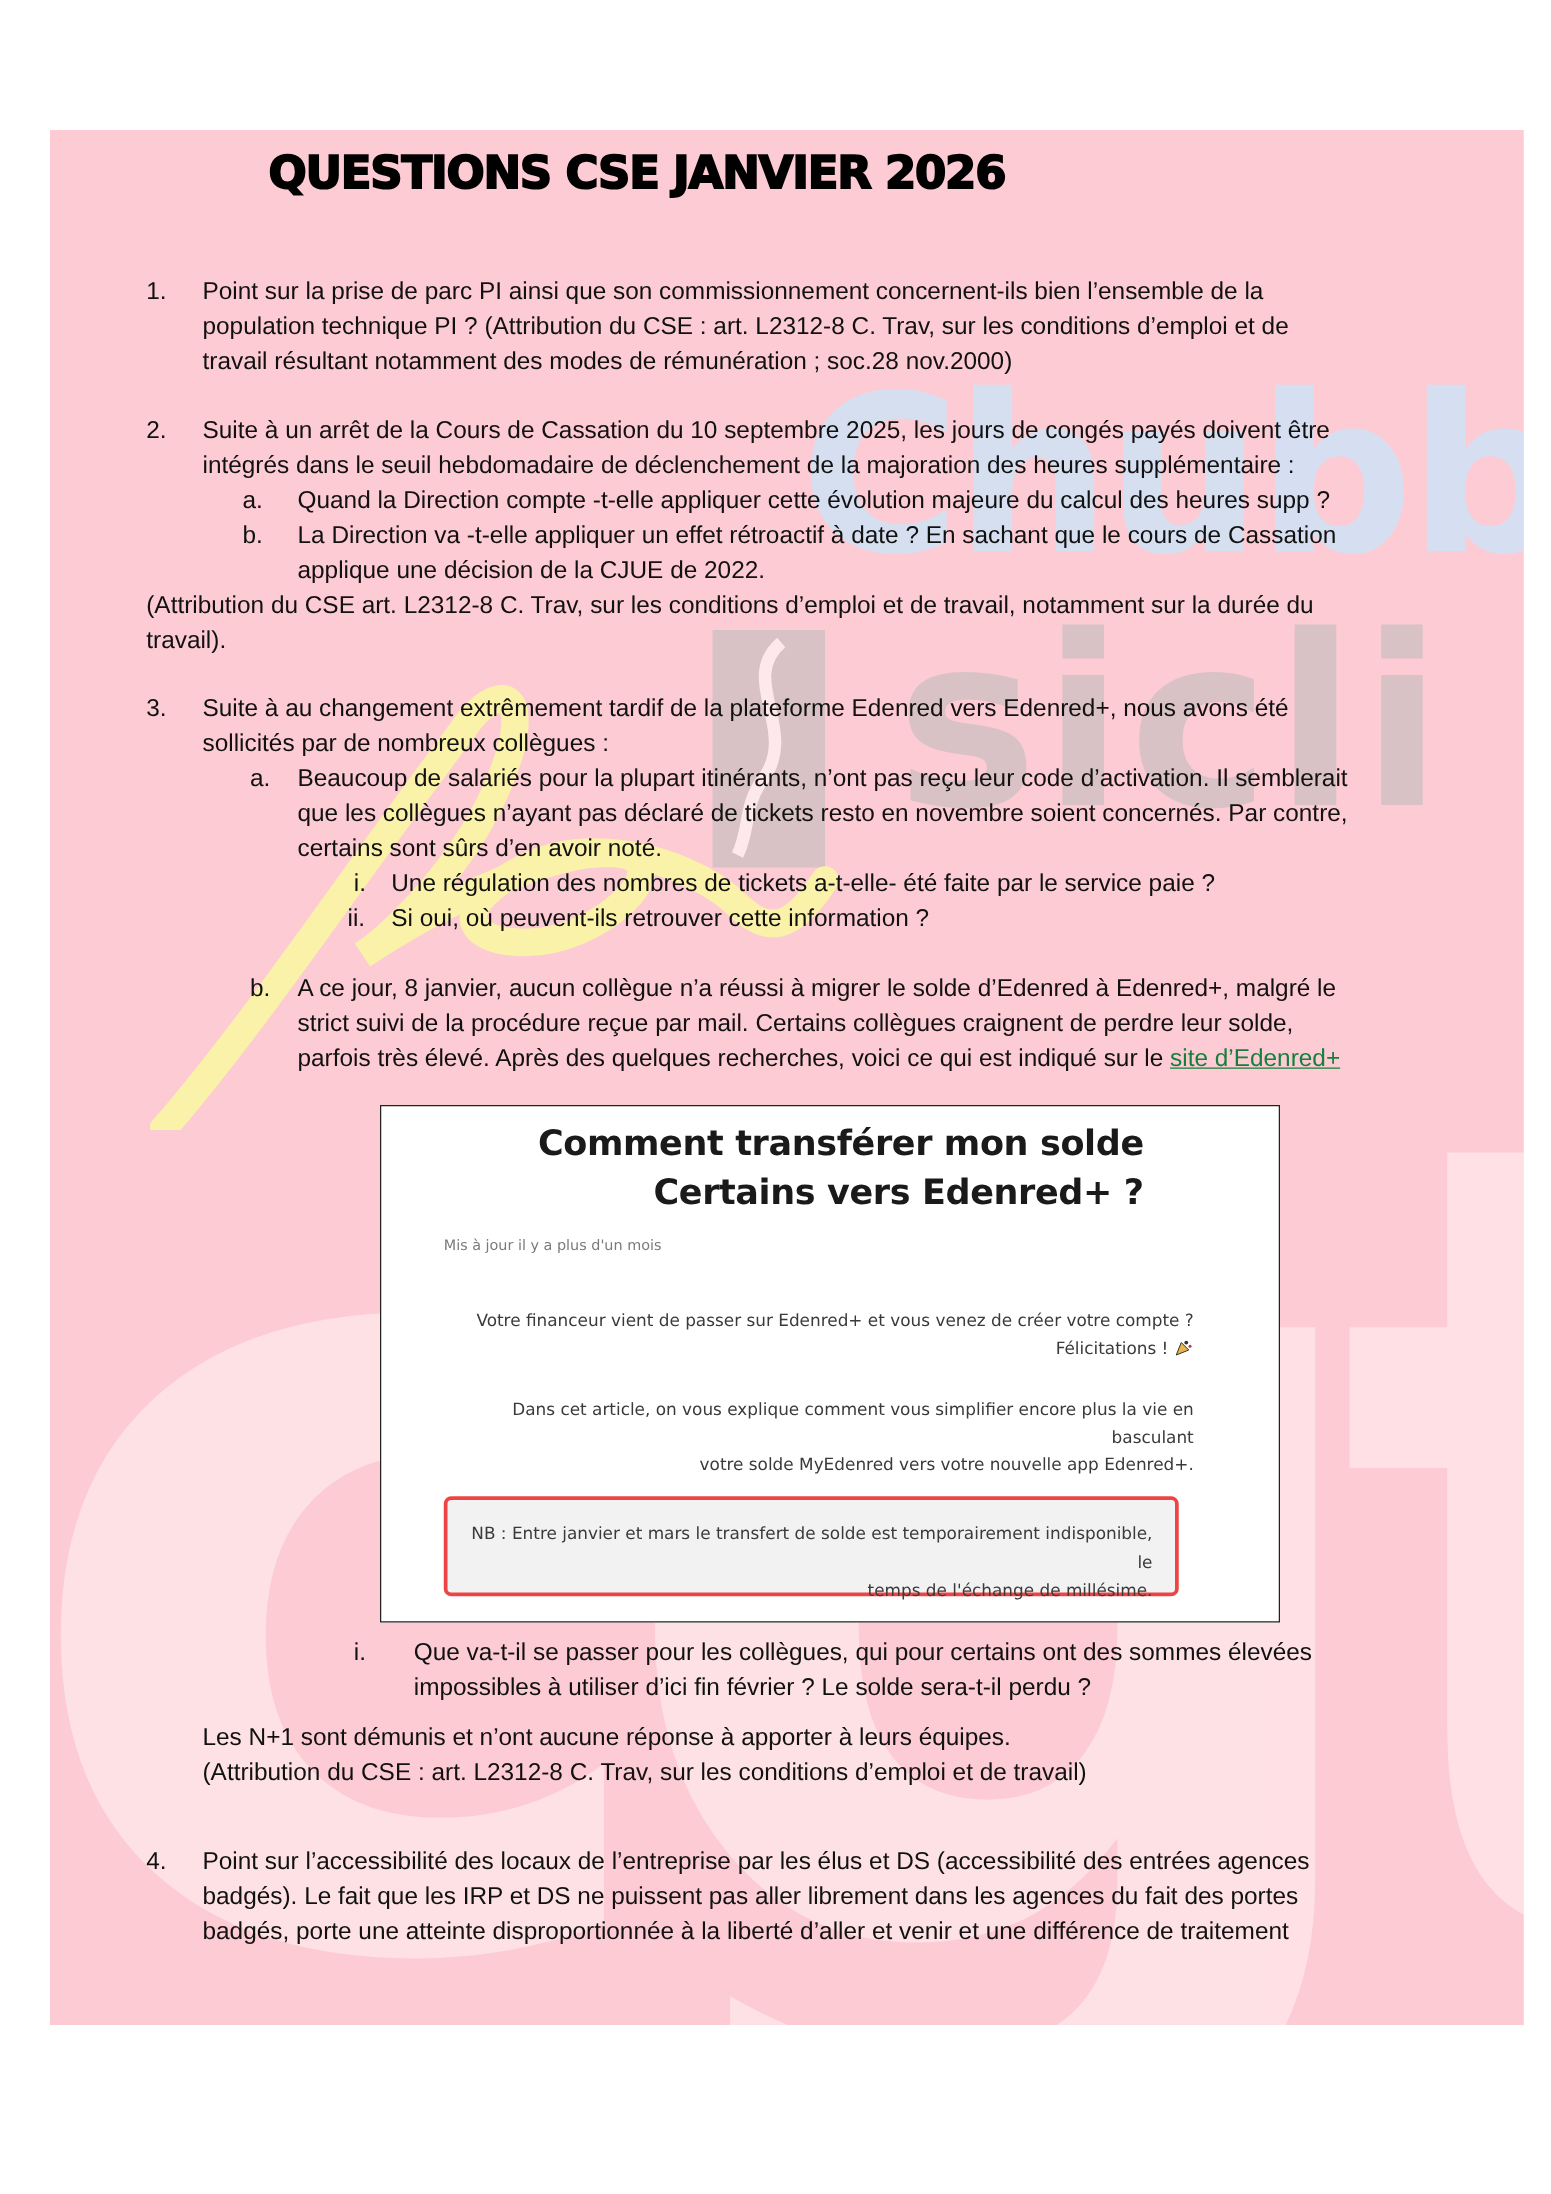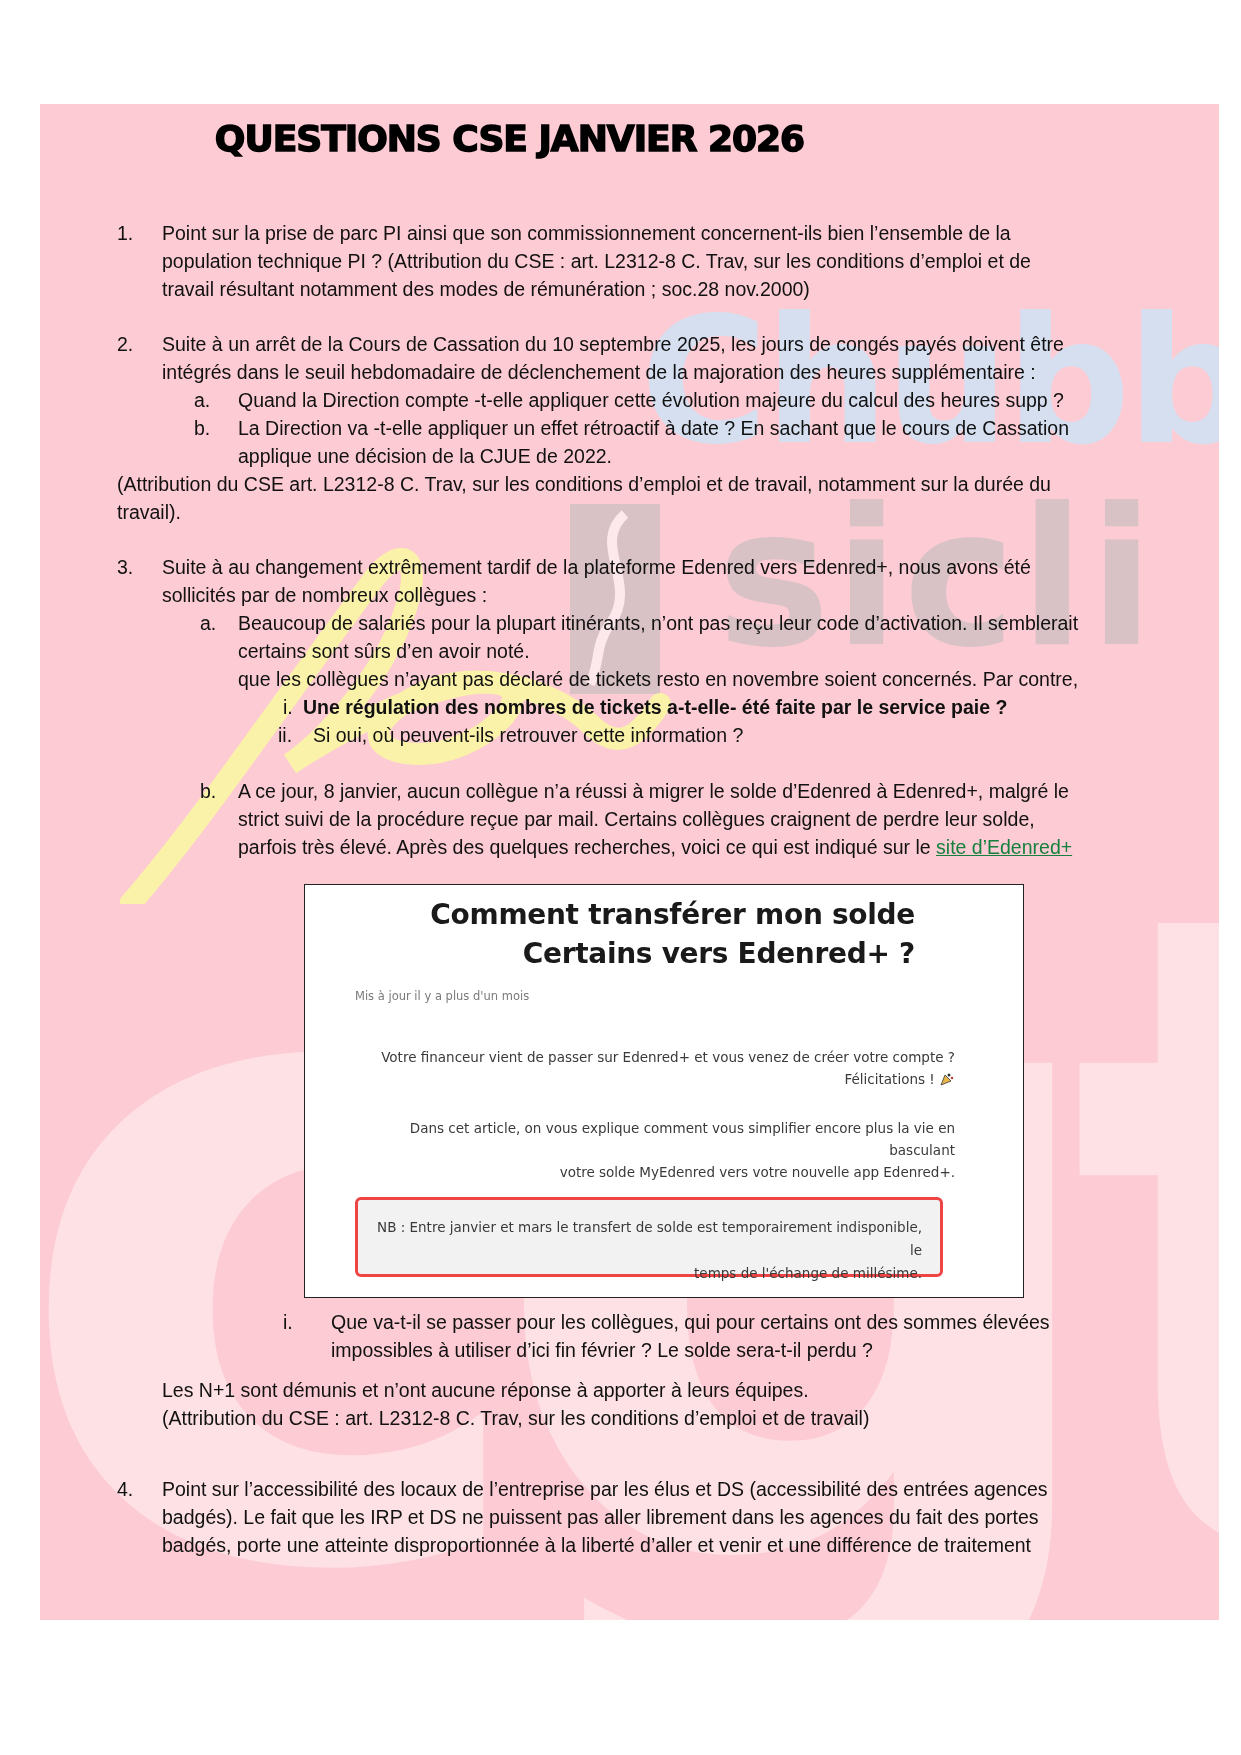--- a/index.html
+++ b/index.html
@@ -240,25 +240,25 @@
   </div>
 
   <div class="num" style="left:117px; top:553px;">3.</div>
   <div class="para" style="left:162px; top:553px;">
     <div>Suite à au changement extrêmement tardif de la plateforme Edenred vers Edenred+, nous avons été</div>
     <div>sollicités par de nombreux collègues :</div>
   </div>
   <div class="num" style="left:200px; top:609px;">a.</div>
   <div class="para" style="left:238px; top:609px;">
     <div>Beaucoup de salariés pour la plupart itinérants, n’ont pas reçu leur code d’activation. Il semblerait</div>
+    <div>que les collègues n’ayant pas déclaré de tickets resto en novembre soient concernés. Par contre,</div>
     <div>certains sont sûrs d’en avoir noté.</div>
-    <div>que les collègues n’ayant pas déclaré de tickets resto en novembre soient concernés. Par contre,</div>
   </div>
   <div class="num" style="left:283px; top:693px;">i.</div>
-  <div class="para" style="left:303px; top:693px;font-weight:bold;">Une régulation des nombres de tickets a-t-elle- été faite par le service paie ?</div>
+  <div class="para" style="left:313px; top:693px;">Une régulation des nombres de tickets a-t-elle- été faite par le service paie ?</div>
   <div class="num" style="left:278px; top:721px;">ii.</div>
   <div class="para" style="left:313px; top:721px;">Si oui, où peuvent-ils retrouver cette information ?</div>
 
   <div class="num" style="left:200px; top:777px;">b.</div>
   <div class="para" style="left:238px; top:777px;">
     <div>A ce jour, 8 janvier, aucun collègue n’a réussi à migrer le solde d’Edenred à Edenred+, malgré le</div>
     <div>strict suivi de la procédure reçue par mail. Certains collègues craignent de perdre leur solde,</div>
     <div><span>parfois très élevé. Après des quelques recherches, voici ce qui est indiqué sur le </span><span class="link">site d’Edenred+</span></div>
   </div>
 

